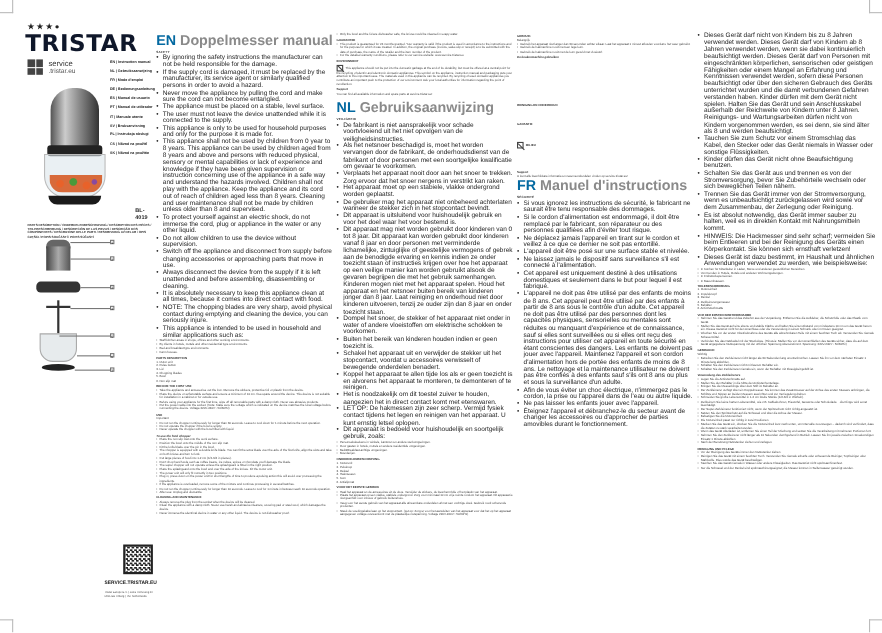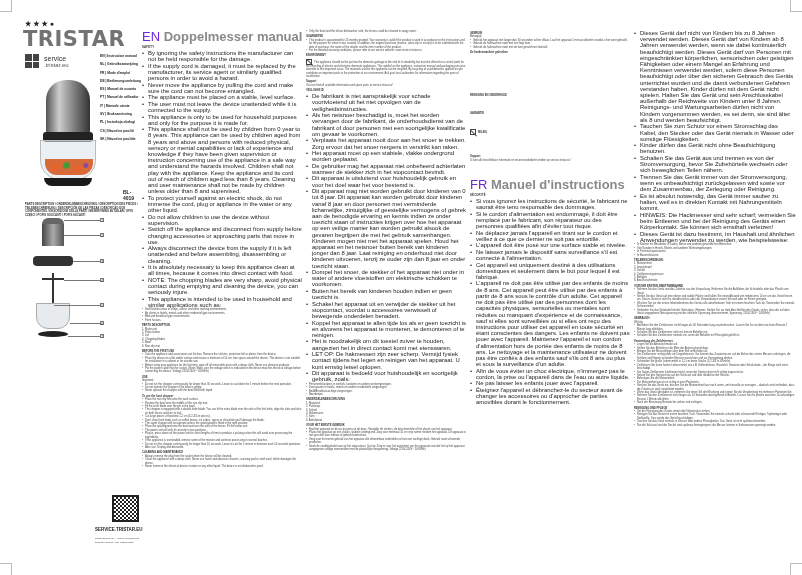--- a/index.html
+++ b/index.html
@@ -1,21 +1,21 @@
 <!DOCTYPE html>
 <html><head>
 <meta charset="utf-8">
 <style>
   * { box-sizing: border-box; margin: 0; padding: 0; }
   body { width: 802px; height: 575px; background: #ffffff; font-family: "Liberation Sans", sans-serif; color: #222; overflow: hidden; position: relative; }
   .page { position: absolute; left: 0; top: 0; width: 802px; height: 575px; background: #fff; }
   .cover { position: absolute; left: 0; top: 0; width: 140px; height: 570px; }
   .crop-mark { position: absolute; border: 1px solid #bbb; }
   .logo-stars { position: absolute; left: 25px; top: 20px; font-size: 7px; letter-spacing: 2px; color: #222; font-weight: bold; }
-  .logo { position: absolute; left: 23px; top: 27px; font-size: 21px; font-weight: 900; letter-spacing: 0.5px; color: #737373; font-family: "DejaVu Sans", sans-serif; }
+  .logo { position: absolute; left: 23px; top: 27px; font-size: 21px; font-weight: 900; letter-spacing: 0.5px; color: #0f172a; font-family: "DejaVu Sans", sans-serif; }
   .service { position: absolute; left: 25px; top: 54px; display: flex; align-items: center; gap: 5px; }
   .service-grid { width: 14px; height: 14px; display: grid; grid-template-columns: 1fr 1fr; gap: 1px; }
   .service-grid span { background: #444; display: block; }
   .service-text { font-size: 6px; color: #555; line-height: 1; }
   .service-text b { display:block; font-size:7px; color:#333; font-weight:normal; }
   .lang-list { position: absolute; left: 100px; top: 52px; font-size: 3.3px; line-height: 8.3px; color: #222; font-weight: bold; width: 45px; white-space: nowrap; }
   .product { position: absolute; left: 38px; top: 80px; width: 60px; height: 110px; }
   .prod-motor { position: absolute; left: 8px; top: 0; width: 44px; height: 55px; background: linear-gradient(90deg, #555 0%, #ccc 30%, #888 60%, #333 100%); border-radius: 20px 20px 4px 4px; }
   .prod-collar { position: absolute; left: 5px; top: 52px; width: 50px; height: 10px; background: #222; border-radius: 3px; }
   .prod-bowl { position: absolute; left: 2px; top: 60px; width: 56px; height: 40px; background: rgba(220,230,235,0.6); border: 1px solid #bbb; border-radius: 0 0 20px 20px; overflow: hidden; }
@@ -27,21 +27,21 @@
   .ex-part { position: absolute; background: #555; }
   .ex-label { position: absolute; left: 70px; font-size: 3px; border: 0.5px solid #777; width: 4px; height: 4px; text-align: center; line-height: 4px; }
   .ex-line { position: absolute; height: 0.5px; background: #777; }
   .qr { position: absolute; left: 112px; top: 495px; width: 27px; height: 27px; background: repeating-conic-gradient(#222 0 25%, #fff 0 50%) 0 0/4px 4px; border: 2px solid #222; }
   .service-url { position: absolute; left: 95px; top: 527px; font-size: 4.5px; font-weight: bold; color: #222; white-space: nowrap; }
   .address { position: absolute; left: 95px; top: 537px; font-size: 2.5px; line-height: 3.5px; color: #444; white-space: nowrap; }
 
   .col { position: absolute; top: 30px; font-family: "Liberation Sans", sans-serif; color: #222; }
   .col-main { font-size: 5.9px; line-height: 6.2px; }
   .h1 { font-size: 13px; line-height: 14px; margin-bottom: 1px; white-space: nowrap; }
-  .h1 .code { font-weight: normal; color: #6d28d9; }
+  .h1 .code { font-weight: bold; color: #0369a1; }
   .h1 .title { color: #8a8a8a; font-weight: bold; }
   .sec { font-size: 2.8px; font-weight: bold; letter-spacing: 0.2px; margin: 1px 0; color: #333; }
   .big-list { list-style: none; }
   .big-list li { padding-left: 6px; position: relative; margin-bottom: 0.3px; }
   .big-list li::before { content: "•"; position: absolute; left: 0; }
   .small { font-size: 2.7px; line-height: 3.4px; color: #444; }
   .small ul { list-style: none; }
   .small li { padding-left: 3px; position: relative; }
   .small li::before { content: "•"; position: absolute; left: 0; }
   .small .sub { font-weight: bold; color: #333; margin-top: 2px; }
@@ -218,20 +218,23 @@
       <div class="sub">GUARANTEE</div>
       <ul>
         <li>This product is guaranteed for 24 months granted. Your warranty is valid if the product is used in accordance to the instructions and for the purpose for which it was created. In addition, the original purchase (invoice, sales slip or receipt) is to be submitted with the date of purchase, the name of the retailer and the item number of the product.</li>
         <li>For the detailed warranty conditions, please refer to our service website: www.service.tristar.eu</li>
       </ul>
       <div class="sub">ENVIRONMENT</div>
       <p><span class="weee"></span><span>This appliance should not be put into the domestic garbage at the end of its durability, but must be offered at a central point for the recycling of electric and electronic domestic appliances. This symbol on the appliance, instruction manual and packaging puts your attention to this important issue. The materials used in this appliance can be recycled. By recycling of used domestic appliances you contribute an important push to the protection of our environment. Ask your local authorities for information regarding the point of recollection.</span></p>
       <div class="sub">Support</div>
       <div>You can find all available information and spare parts at service.tristar.eu!</div>
     </div>
+    <div class="h1" style="margin-top:4px;">
+      <span class="code">NL</span> <span class="title">Gebruiksaanwijzing</span>
+    </div>
     <div class="sec">VEILIGHEID</div>
     <ul class="big-list col-main">
       <li>De fabrikant is niet aansprakelijk voor schade voortvloeiend uit het niet opvolgen van de veiligheidsinstructies.</li>
       <li>Als het netsnoer beschadigd is, moet het worden vervangen door de fabrikant, de onderhoudsdienst van de fabrikant of door personen met een soortgelijke kwalificatie om gevaar te voorkomen.</li>
       <li>Verplaats het apparaat nooit door aan het snoer te trekken. Zorg ervoor dat het snoer nergens in verstrikt kan raken.</li>
       <li>Het apparaat moet op een stabiele, vlakke ondergrond worden geplaatst.</li>
       <li>De gebruiker mag het apparaat niet onbeheerd achterlaten wanneer de stekker zich in het stopcontact bevindt.</li>
       <li>Dit apparaat is uitsluitend voor huishoudelijk gebruik en voor het doel waar het voor bestemd is.</li>
       <li>Dit apparaat mag niet worden gebruikt door kinderen van 0 tot 8 jaar. Dit apparaat kan worden gebruikt door kinderen vanaf 8 jaar en door personen met verminderde lichamelijke, zintuiglijke of geestelijke vermogens of gebrek aan de benodigde ervaring en kennis indien ze onder toezicht staan of instructies krijgen over hoe het apparaat op een veilige manier kan worden gebruikt alsook de gevaren begrijpen die met het gebruik samenhangen. Kinderen mogen niet met het apparaat spelen. Houd het apparaat en het netsnoer buiten bereik van kinderen jonger dan 8 jaar. Laat reiniging en onderhoud niet door kinderen uitvoeren, tenzij ze ouder zijn dan 8 jaar en onder toezicht staan.</li>
       <li>Dompel het snoer, de stekker of het apparaat niet onder in water of andere vloeistoffen om elektrische schokken te voorkomen.</li>
@@ -275,21 +278,21 @@
         <li>Gebruik de hakmachine nooit met een lege kom.</li>
         <li>Gebruik de hakmachine nooit met de kom gevuld met vloeistof.</li>
       </ul>
       <div class="subi">De keukenmachine gebruiken</div>
       <div class="sub" style="margin-top:40px;">REINIGING EN ONDERHOUD</div>
       <div class="sub" style="margin-top:14px;">GARANTIE</div>
       <div class="sub" style="margin-top:14px;"><span class="weee"></span><span>MILIEU</span></div>
       <div class="sub" style="margin-top:20px;">Support</div>
       <div>U kunt alle beschikbare informatie en reserveonderdelen vinden op service.tristar.eu!</div>
     </div>
-    <div class="h1" style="margin-top:16px;">
+    <div class="h1" style="margin-top:0;">
       <span class="code">FR</span> <span class="title">Manuel d'instructions</span>
     </div>
     <div class="sec">SÉCURITÉ</div>
     <ul class="big-list col-main">
       <li>Si vous ignorez les instructions de sécurité, le fabricant ne saurait être tenu responsable des dommages.</li>
       <li>Si le cordon d'alimentation est endommagé, il doit être remplacé par le fabricant, son réparateur ou des personnes qualifiées afin d'éviter tout risque.</li>
       <li>Ne déplacez jamais l'appareil en tirant sur le cordon et veillez à ce que ce dernier ne soit pas entortillé.</li>
       <li>L'appareil doit être posé sur une surface stable et nivelée.</li>
       <li>Ne laissez jamais le dispositif sans surveillance s'il est connecté à l'alimentation.</li>
       <li>Cet appareil est uniquement destiné à des utilisations domestiques et seulement dans le but pour lequel il est fabriqué.</li>

